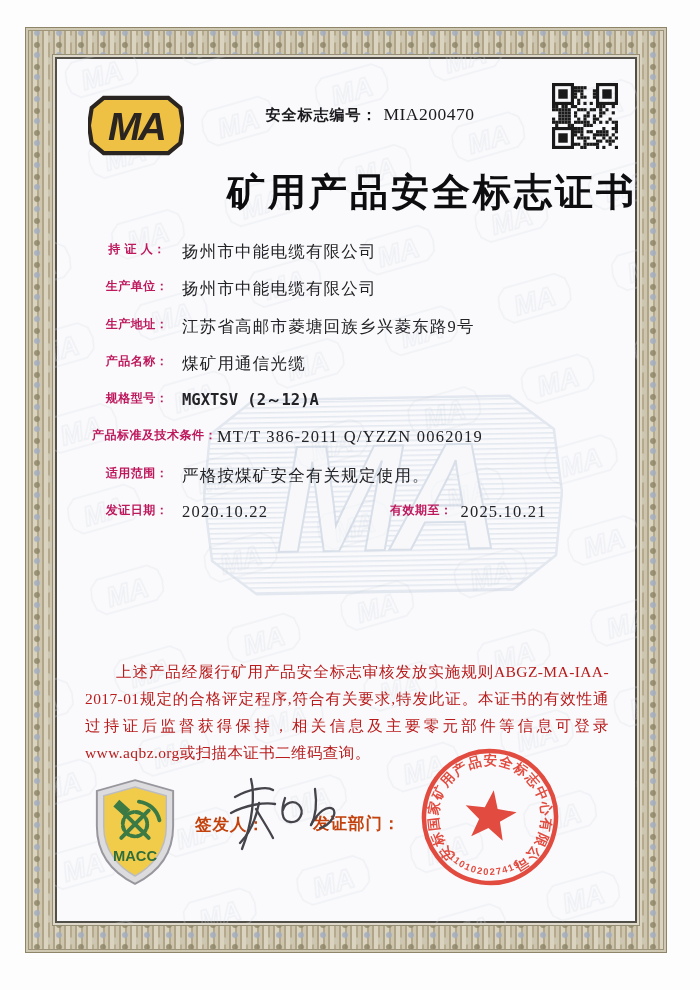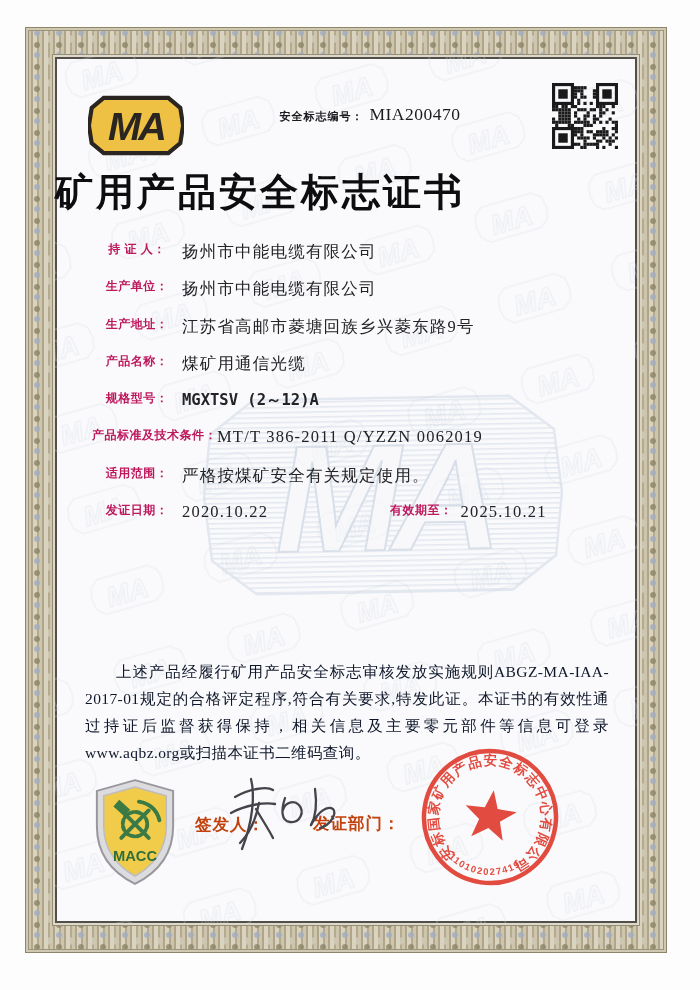--- a/index.html
+++ b/index.html
@@ -18,36 +18,36 @@
   
   .panel{position:absolute;left:55px;top:57px;right:63px;bottom:67px;background:#fafafc;
     border:2px solid #514f48;box-shadow:0 0 0 2px #ddd8c9,0 0 0 3px #958d74;}
   .content{position:absolute;left:55px;top:57px;width:582px;height:866px;}
   .wm-tiles{position:absolute;left:0;top:0;z-index:0;}
   .wm-big{position:absolute;left:148px;top:333px;z-index:0;opacity:.5;}
   .layer{position:absolute;z-index:2;}
   
   .ma-logo{left:33px;top:38px;}
   .certno{left:150px;top:47px;width:330px;text-align:center;white-space:nowrap;}
-  .certno .lab{font-weight:700;font-size:11px;letter-spacing:1px;}
+  .certno .lab{font-weight:700;font-size:15px;letter-spacing:1px;}
   .certno .num{font-family:"Liberation Serif","DejaVu Serif",serif;font-size:17.5px;letter-spacing:.5px;margin-left:6px;}
   .qr{left:497px;top:26px;}
-  .title{left:0;top:110px;width:582px;text-align:left;font-family:"Liberation Serif","DejaVu Serif",serif;
+  .title{left:0;top:110px;width:582px;text-align:right;font-family:"Liberation Serif","DejaVu Serif",serif;
          font-size:38px;font-weight:800;letter-spacing:3px;color:#0d0d10;white-space:nowrap;}
   
   .fields{left:37px;top:184px;width:520px;}
   .row{display:flex;align-items:flex-start;height:37.3px;position:relative;}
   .lbl{font-weight:700;font-size:12px;white-space:pre;letter-spacing:.5px;width:90px;flex:none;color:#be185d;text-align:center;}
   .lbl.wide{width:auto;}
   .val{font-family:"Liberation Serif","DejaVu Serif",serif;font-size:16.5px;letter-spacing:1.2px;color:#232327;}
   .val.mono{font-family:"DejaVu Sans Mono","Liberation Mono",monospace;font-weight:700;font-size:15.5px;letter-spacing:0;}
   .valid-group{position:absolute;left:298px;top:0;display:flex;}
   
   .decl{left:30px;top:601px;width:524px;font-family:"Liberation Serif","DejaVu Serif",serif;
-        font-size:15.5px;line-height:27px;text-align:justify;text-indent:2em;letter-spacing:.4px;color:#0f172a;}
+        font-size:15.5px;line-height:27px;text-align:justify;text-indent:2em;letter-spacing:.4px;color:#b91c1c;}
   
   .shield{left:36px;top:720px;}
   .signer-label,.dept-label{font-weight:700;font-size:16.5px;letter-spacing:1px;white-space:nowrap;color:#c2410c;}
   .signer-label{left:140px;top:757px;}
   .dept-label{left:258px;top:756px;}
   .signature{left:160px;top:712px;z-index:3;}
   .stamp{left:360px;top:682px;z-index:3;}
   svg text{user-select:none;}
 </style>
 </head>

